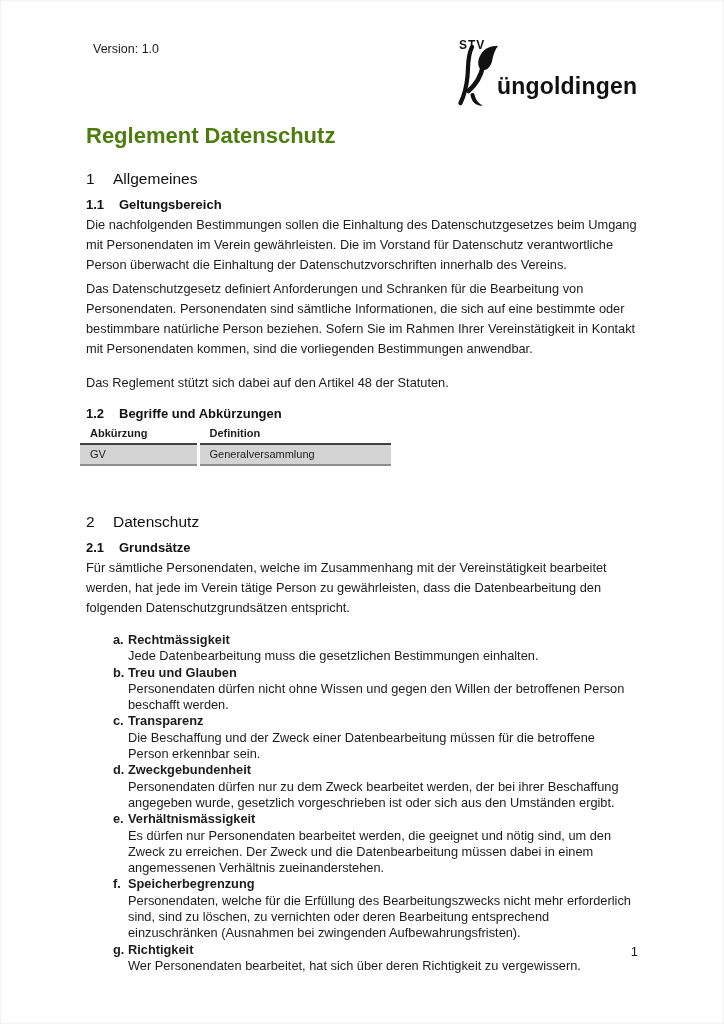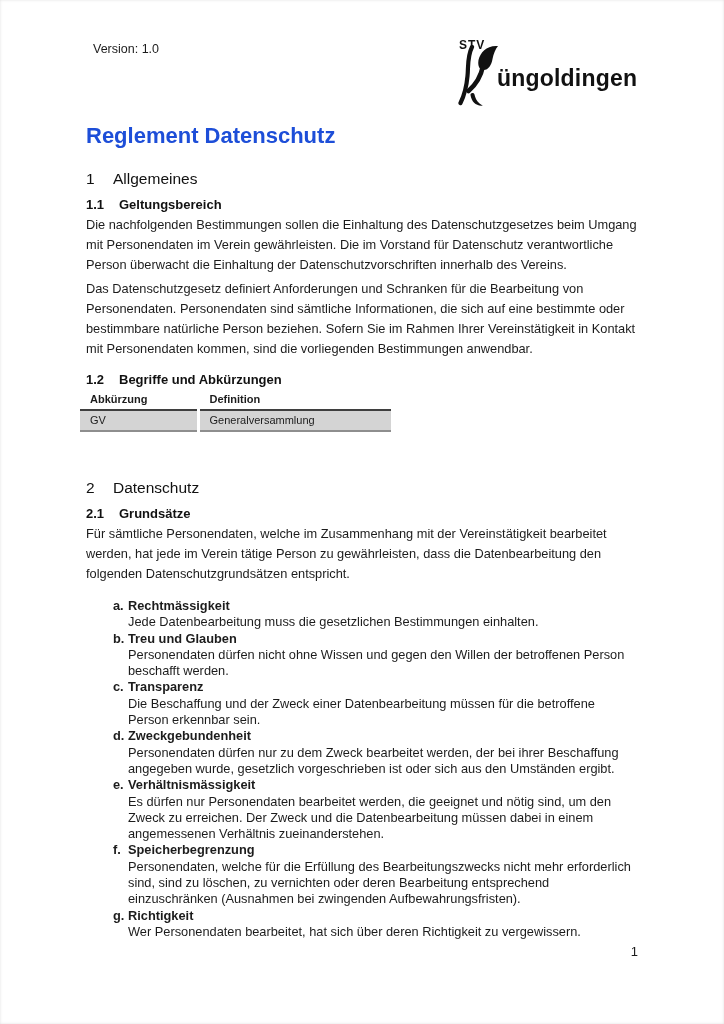--- a/index.html
+++ b/index.html
@@ -51,33 +51,33 @@
   .logo-k {
     position: absolute;
     left: 4px;
     top: 5px;
     width: 48px;
     height: 62px;
   }
   .logo-name {
     position: absolute;
     left: 46px;
-    bottom: 15px;
+    bottom: 7px;
     font-size: 23px;
     font-weight: 700;
     letter-spacing: 0.2px;
     color: #111;
   }
 
   
   .doc-title {
     margin: 16px 0 0 0;
     font-size: 22px;
     font-weight: 700;
-    color: #1d4ed8;
+    color: #4d7c0f;
   }
   .h1 {
     margin-top: 21px;
     font-size: 15.5px;
     font-weight: 400;
     color: #111;
   }
   .h1 .hnum { display: inline-block; width: 27px; }
   .h2 {
     margin-top: 9px;
@@ -169,20 +169,21 @@
 
   <div class="h1">
     <span class="hnum">1</span><span>Allgemeines</span>
   </div>
 
   <div class="h2">
     <span class="hnum">1.1</span><span>Geltungsbereich</span>
   </div>
   <p class="para">Die nachfolgenden Bestimmungen sollen die Einhaltung des Datenschutzgesetzes beim Umgang mit Personendaten im Verein gewährleisten. Die im Vorstand für Datenschutz verantwortliche Person überwacht die Einhaltung der Datenschutzvorschriften innerhalb des Vereins.</p>
   <p class="para">Das Datenschutzgesetz definiert Anforderungen und Schranken für die Bearbeitung von Personendaten. Personendaten sind sämtliche Informationen, die sich auf eine bestimmte oder bestimmbare natürliche Person beziehen. Sofern Sie im Rahmen Ihrer Vereinstätigkeit in Kontakt mit Personendaten kommen, sind die vorliegenden Bestimmungen anwendbar.</p>
+  <p class="para standalone">Das Reglement stützt sich dabei auf den Artikel 48 der Statuten.</p>
 
   <div class="h2" style="margin-top:13px;">
     <span class="hnum">1.2</span><span>Begriffe und Abkürzungen</span>
   </div>
 
   <table class="abbr-table">
     <colgroup>
         <col class="c1">
         <col>
       </colgroup>

